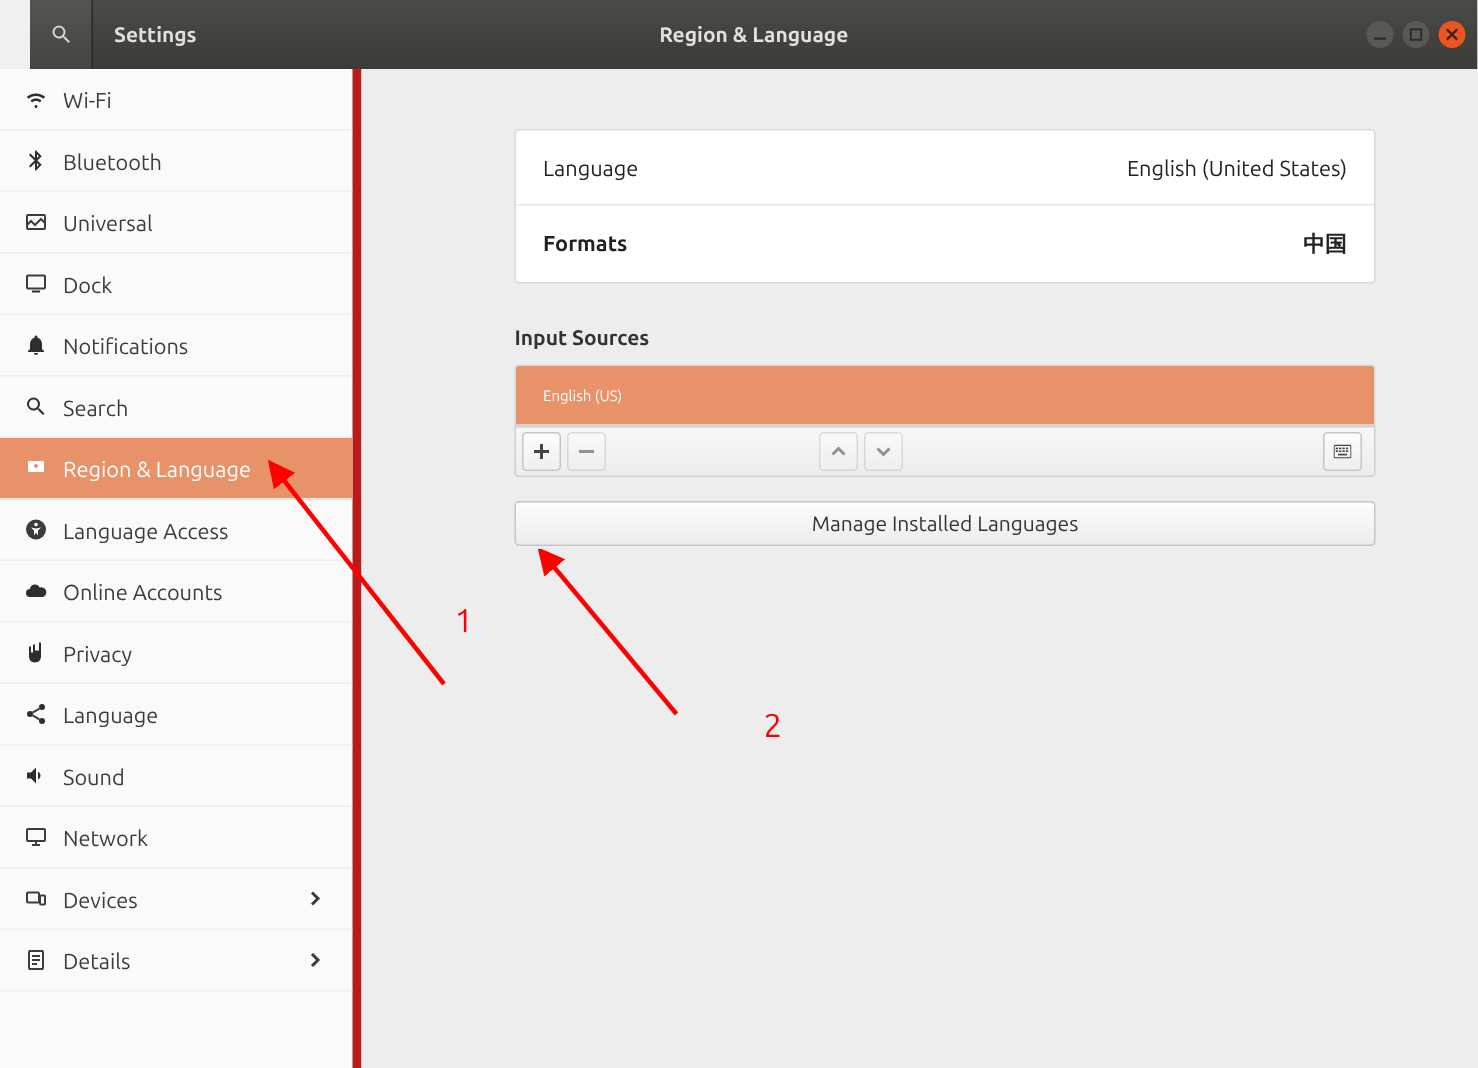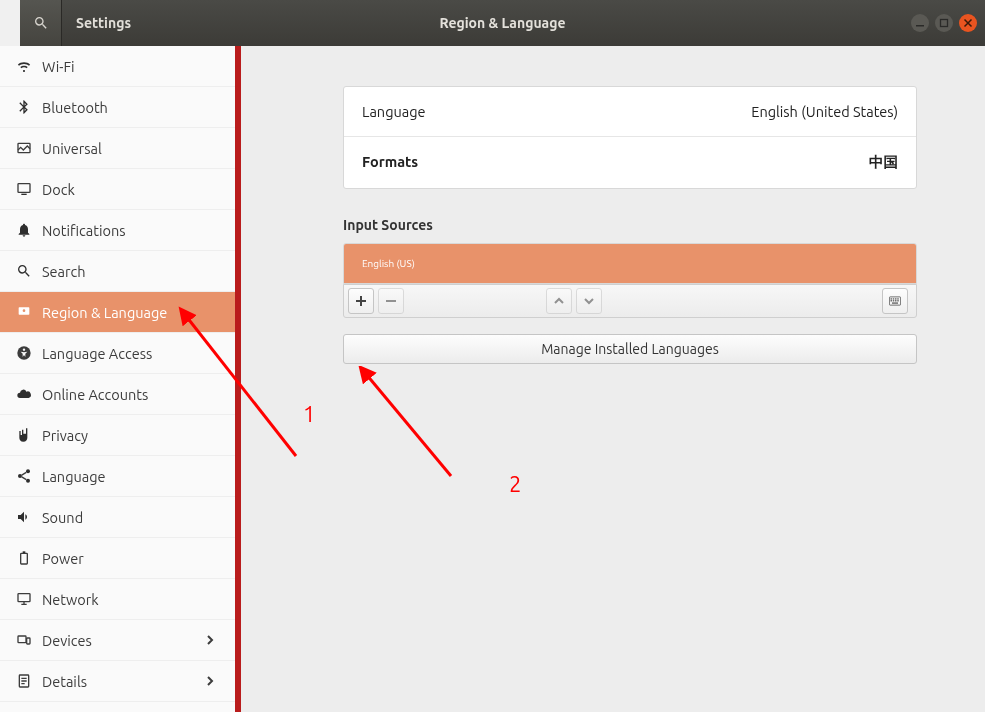--- a/index.html
+++ b/index.html
@@ -194,29 +194,20 @@
 
     <div class="s-item">
       <span class="s-icon">
           <svg viewBox="0 0 24 24">
             <path d="M3 9v6h4l5 5V4L7 9H3zm13.5 3c0-1.77-1.02-3.29-2.5-4.03v8.05c1.48-.73 2.5-2.25 2.5-4.02z"></path>
           </svg>
         </span>
       <span class="s-label">Sound</span>
     </div>
 
-    <div class="s-item">
-      <span class="s-icon">
-          <svg viewBox="0 0 24 24">
-            <rect x="7" y="5" width="10" height="16" rx="1" fill="none" stroke="currentColor" stroke-width="2"></rect>
-            <rect x="10" y="2" width="4" height="3"></rect>
-          </svg>
-        </span>
-      <span class="s-label">Power</span>
-    </div>
 
     <div class="s-item">
       <span class="s-icon">
           <svg viewBox="0 0 24 24">
             <rect x="3" y="4" width="18" height="12" rx="1" fill="none" stroke="currentColor" stroke-width="2"></rect>
             <path d="M8 20h8M12 16v4" stroke="currentColor" stroke-width="2"></path>
           </svg>
         </span>
       <span class="s-label">Network</span>
     </div>

